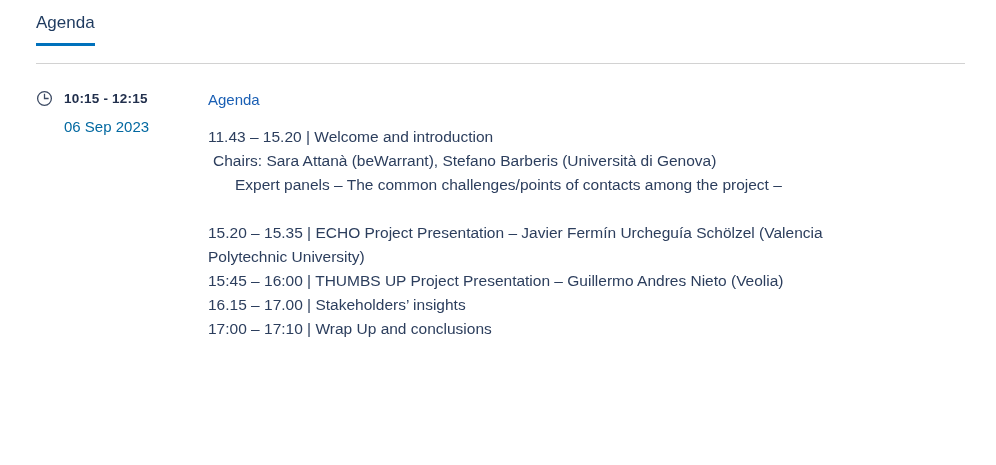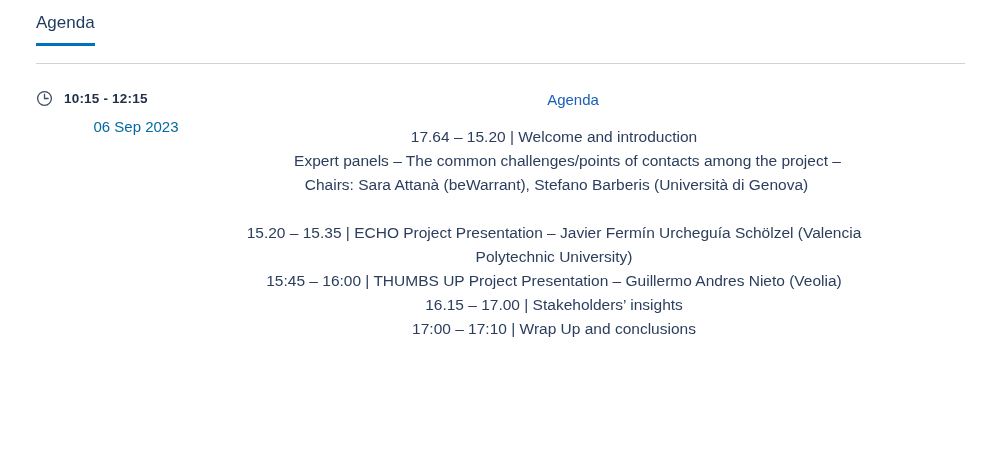--- a/index.html
+++ b/index.html
@@ -32,21 +32,20 @@
   .rule {
     margin: 17px 31px 0 36px;
     height: 1px;
     background: #d2d2d2;
   }
 
   
   .event {
     display: flex;
     padding: 26px 0 0 0;
-    text-align: center;
   }
   .meta {
     width: 208px;
     flex: 0 0 208px;
     padding-left: 36px;
     box-sizing: border-box;
   }
   .timeline {
     display: flex;
     align-items: center;
@@ -117,23 +116,23 @@
         </svg>
       </span>
       <span class="time">10:15  -  12:15</span>
     </div>
     <div class="date">06 Sep 2023</div>
   </div>
 
   <div class="content">
     <a class="content-link" href="#">Agenda</a>
     <div class="body-text">
-      <p class="line">17.64 – 15.20 | Welcome and introduction</p>
+      <p class="line">11.43 – 15.20 | Welcome and introduction</p>
+      <p class="line lead-space">Chairs: Sara Attanà (beWarrant), Stefano Barberis (Università di Genova)</p>
       <p class="line indent">Expert panels – The common challenges/points of contacts among the project –</p>
-      <p class="line lead-space">Chairs: Sara Attanà (beWarrant), Stefano Barberis (Università di Genova)</p>
       <div class="spacer"></div>
       <p class="line">15.20 – 15.35 | ECHO Project Presentation – Javier Fermín Urcheguía Schölzel (Valencia Polytechnic University)</p>
       <p class="line">15:45 – 16:00 | THUMBS UP Project Presentation – Guillermo Andres Nieto (Veolia)</p>
       <p class="line">16.15 – 17.00 | Stakeholders’ insights</p>
       <p class="line">17:00 – 17:10 | Wrap Up and conclusions</p>
     </div>
   </div>
 
 </div>
 

